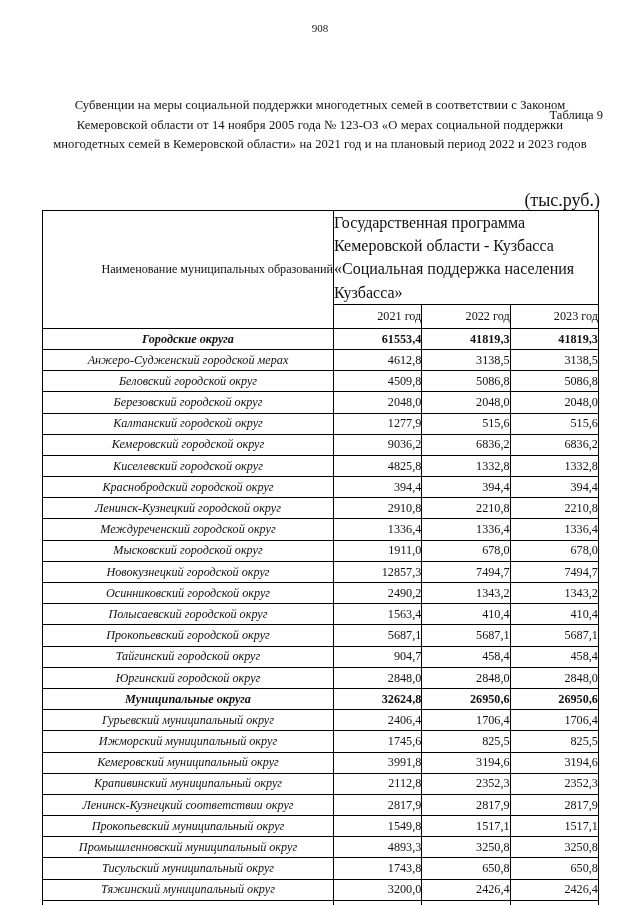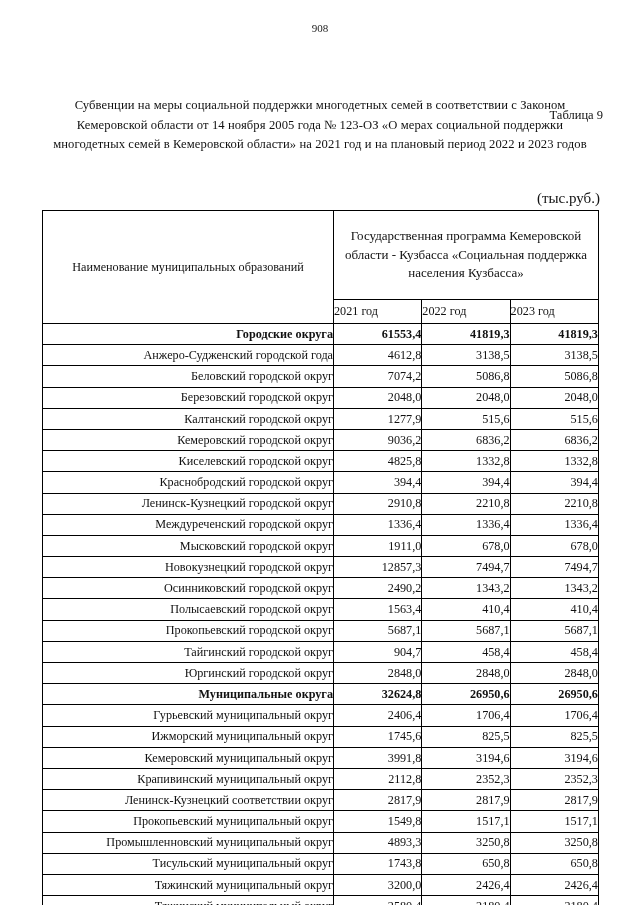--- a/index.html
+++ b/index.html
@@ -46,21 +46,21 @@
     text-align: center;
     font-size: 12.6px;
     font-weight: normal;
     line-height: 1.55;
     letter-spacing: 0.1px;
   }
   .units {
     position: absolute;
     top: 190px;
     right: 40px;
-    font-size: 15px;
+    font-size: 18px;
   }
   table.main {
     position: absolute;
     top: 210px;
     left: 42px;
     width: 556px;
     border-collapse: collapse;
     table-layout: fixed;
     font-size: 12.2px;
   }
@@ -68,46 +68,47 @@
     border: 1px solid #000;
     padding: 0;
     vertical-align: middle;
     font-weight: normal;
   }
   .col-name { width: 291px; }
   .col-year { width: 88.3px; }
 
   th.hd-name {
     height: 88px;
-    text-align: center;
+    text-align: right;
     vertical-align: top;
     padding-top: 7px;
     font-size: 12.2px;
     line-height: 1.35;
   }
   th.hd-prog {
     height: 88px;
-    text-align: center;
+    text-align: left;
     vertical-align: top;
     padding: 7px 6px 0 6px;
-    font-size: 13px;
+    font-size: 16px;
     line-height: 1.45;
   }
   th.hd-year {
     height: 23px;
-    text-align: left;
+    text-align: right;
     font-size: 12.2px;
   }
   td.name-cell {
-    text-align: right;
+    text-align: center;
     padding: 1px 4px 1px 5px;
     height: 20.2px;
     line-height: 1.2;
     white-space: nowrap;
     overflow: hidden;
+    font-style: italic;
   }
   td.num-cell {
     text-align: right;
     padding: 1px 5px 1px 3px;
     height: 20.2px;
     line-height: 1.2;
   }
   tr.group-row td {
     font-weight: bold;
   }
@@ -144,28 +145,28 @@
       </tr>
     </thead>
     <tbody id="table-body">
         <tr class="group-row">
           <td class="name-cell">Городские округа</td>
           <td class="num-cell">61553,4</td>
           <td class="num-cell">41819,3</td>
           <td class="num-cell">41819,3</td>
         </tr>
         <tr>
-          <td class="name-cell">Анжеро-Судженский городской года</td>
+          <td class="name-cell">Анжеро-Судженский городской мерах</td>
           <td class="num-cell">4612,8</td>
           <td class="num-cell">3138,5</td>
           <td class="num-cell">3138,5</td>
         </tr>
         <tr>
           <td class="name-cell">Беловский городской округ</td>
-          <td class="num-cell">7074,2</td>
+          <td class="num-cell">4509,8</td>
           <td class="num-cell">5086,8</td>
           <td class="num-cell">5086,8</td>
         </tr>
         <tr>
           <td class="name-cell">Березовский городской округ</td>
           <td class="num-cell">2048,0</td>
           <td class="num-cell">2048,0</td>
           <td class="num-cell">2048,0</td>
         </tr>
         <tr>

